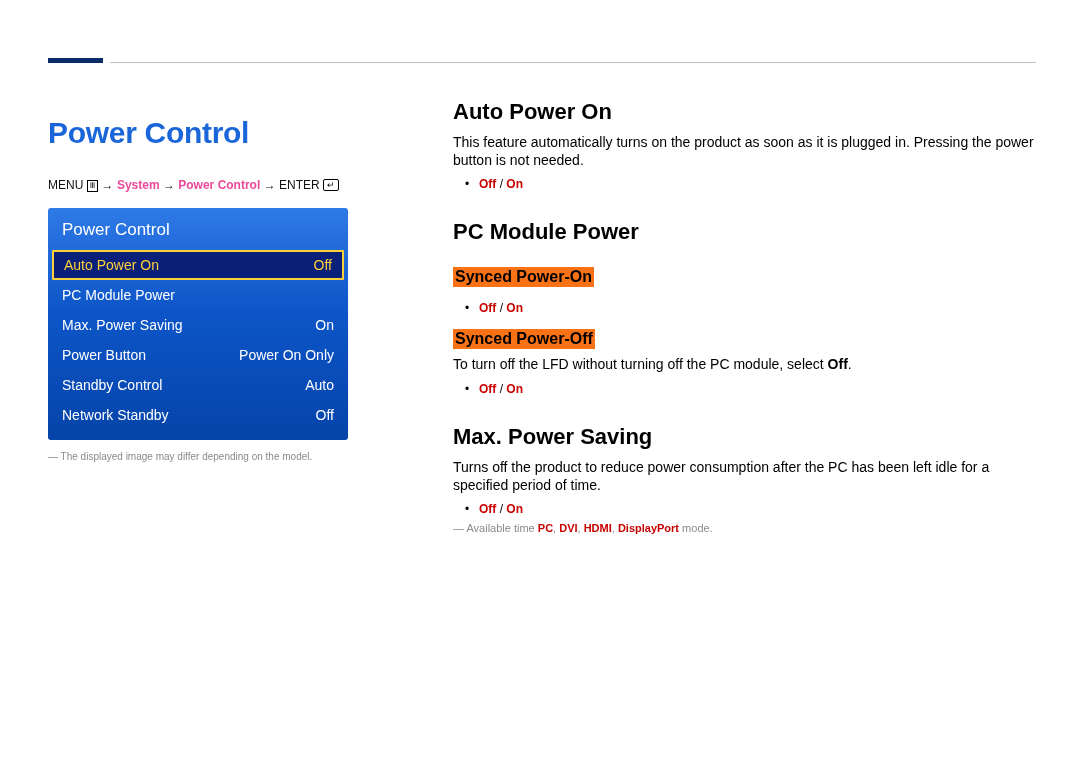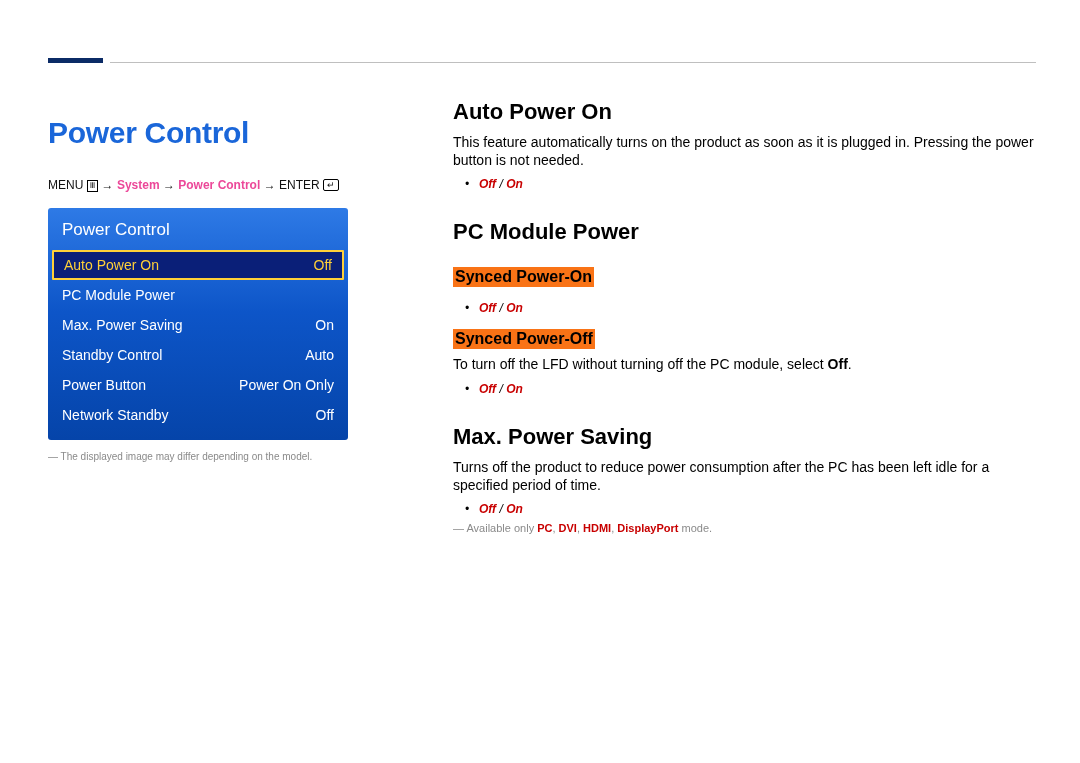--- a/index.html
+++ b/index.html
@@ -129,21 +129,20 @@
     font-size: 14px;
     color: #000;
     line-height: 1.3;
   }
   ul.opts {
     list-style: none;
     padding-left: 26px;
     margin-top: 8px;
     margin-bottom: 0;
     font-size: 12px;
-    font-style: italic;
   }
   ul.opts li::before {
     content: "•";
     position: absolute;
     margin-left: -14px;
     color: #000;
   }
   ul.opts li { position: relative; }
   .red { color: #c80000; font-weight: 700; }
   .sep { color: #000; }
@@ -184,26 +183,26 @@
         </div>
         <div class="osd-row">
           <span class="osd-label">PC Module Power</span>
           <span class="osd-val"></span>
         </div>
         <div class="osd-row">
           <span class="osd-label">Max. Power Saving</span>
           <span class="osd-val">On</span>
         </div>
         <div class="osd-row">
+          <span class="osd-label">Power Button</span>
+          <span class="osd-val">Power On Only</span>
+        </div>
+        <div class="osd-row">
           <span class="osd-label">Standby Control</span>
           <span class="osd-val">Auto</span>
-        </div>
-        <div class="osd-row">
-          <span class="osd-label">Power Button</span>
-          <span class="osd-val">Power On Only</span>
         </div>
         <div class="osd-row">
           <span class="osd-label">Network Standby</span>
           <span class="osd-val">Off</span>
         </div>
       </div>
   </div>
 
   <div class="footnote dash">The displayed image may differ depending on the model.</div>
 </div>
@@ -238,16 +237,16 @@
     </ul>
 
   <h2 class="spaced">Max. Power Saving</h2>
   <p class="body">Turns off the product to reduce power consumption after the PC has been left idle for a specified period of time.</p>
   <ul class="opts">
       <li>
     <span class="red">Off</span><span class="sep"> / </span><span class="red">On</span>
   </li>
     </ul>
   <div class="note">
-    <span>Available only </span><span id="modes"><span class="red">PC</span><span>, </span><span class="red">DVI</span><span>, </span><span class="red">HDMI</span><span>, </span><span class="red">DisplayPort</span></span><span> mode.</span>
+    <span>Available time </span><span id="modes"><span class="red">PC</span><span>, </span><span class="red">DVI</span><span>, </span><span class="red">HDMI</span><span>, </span><span class="red">DisplayPort</span></span><span> mode.</span>
   </div>
 
 </div>
 
 </body></html>

